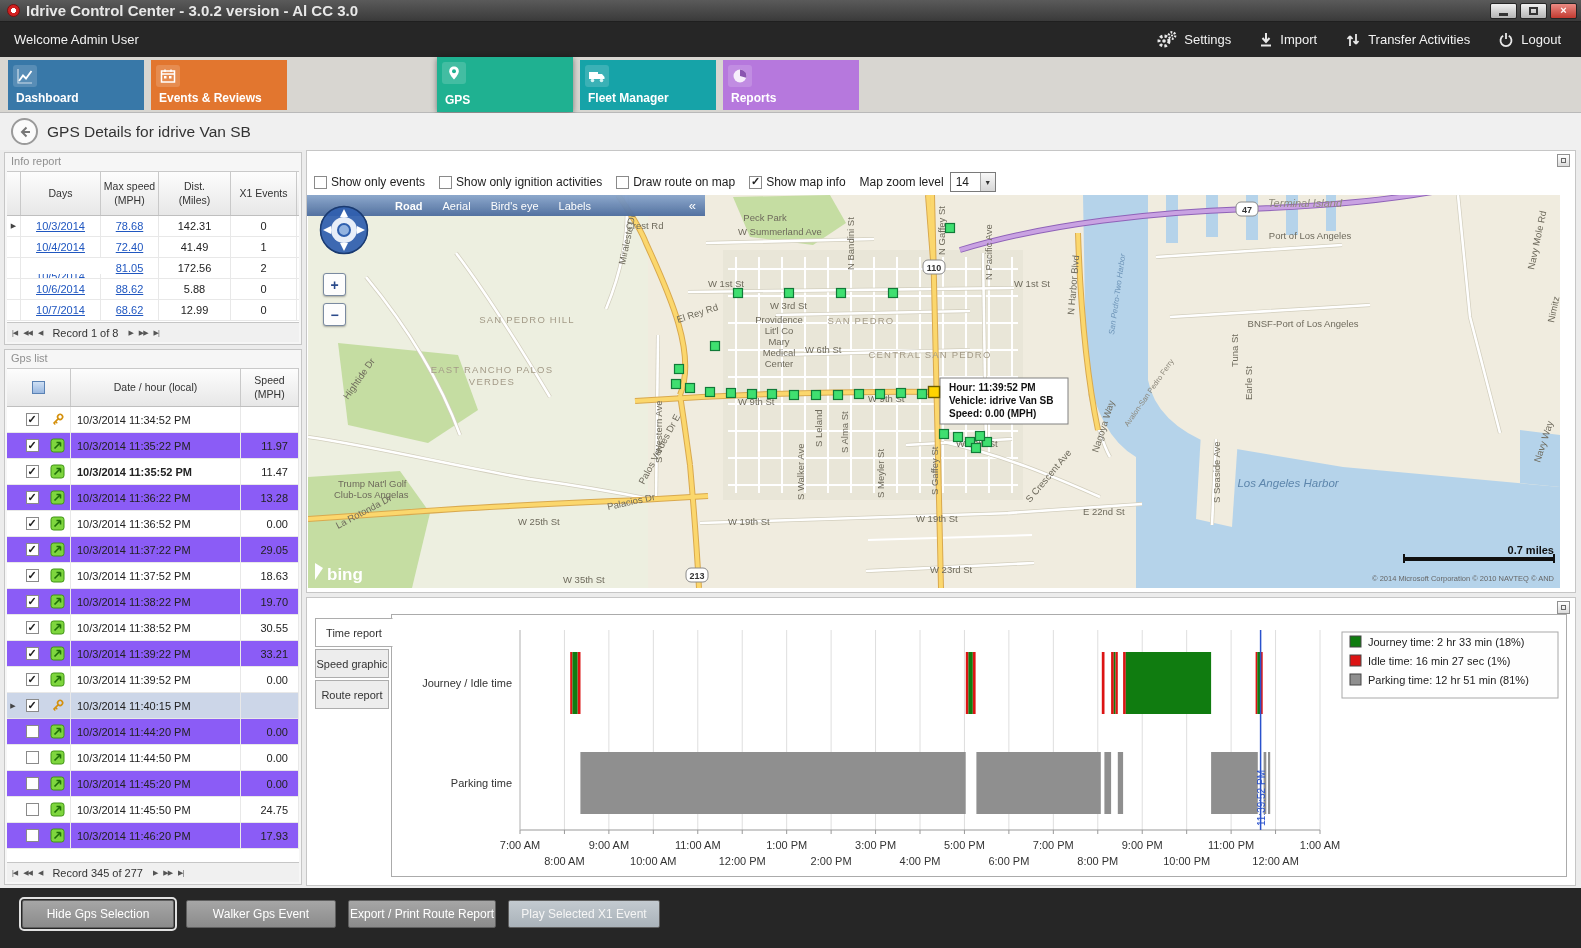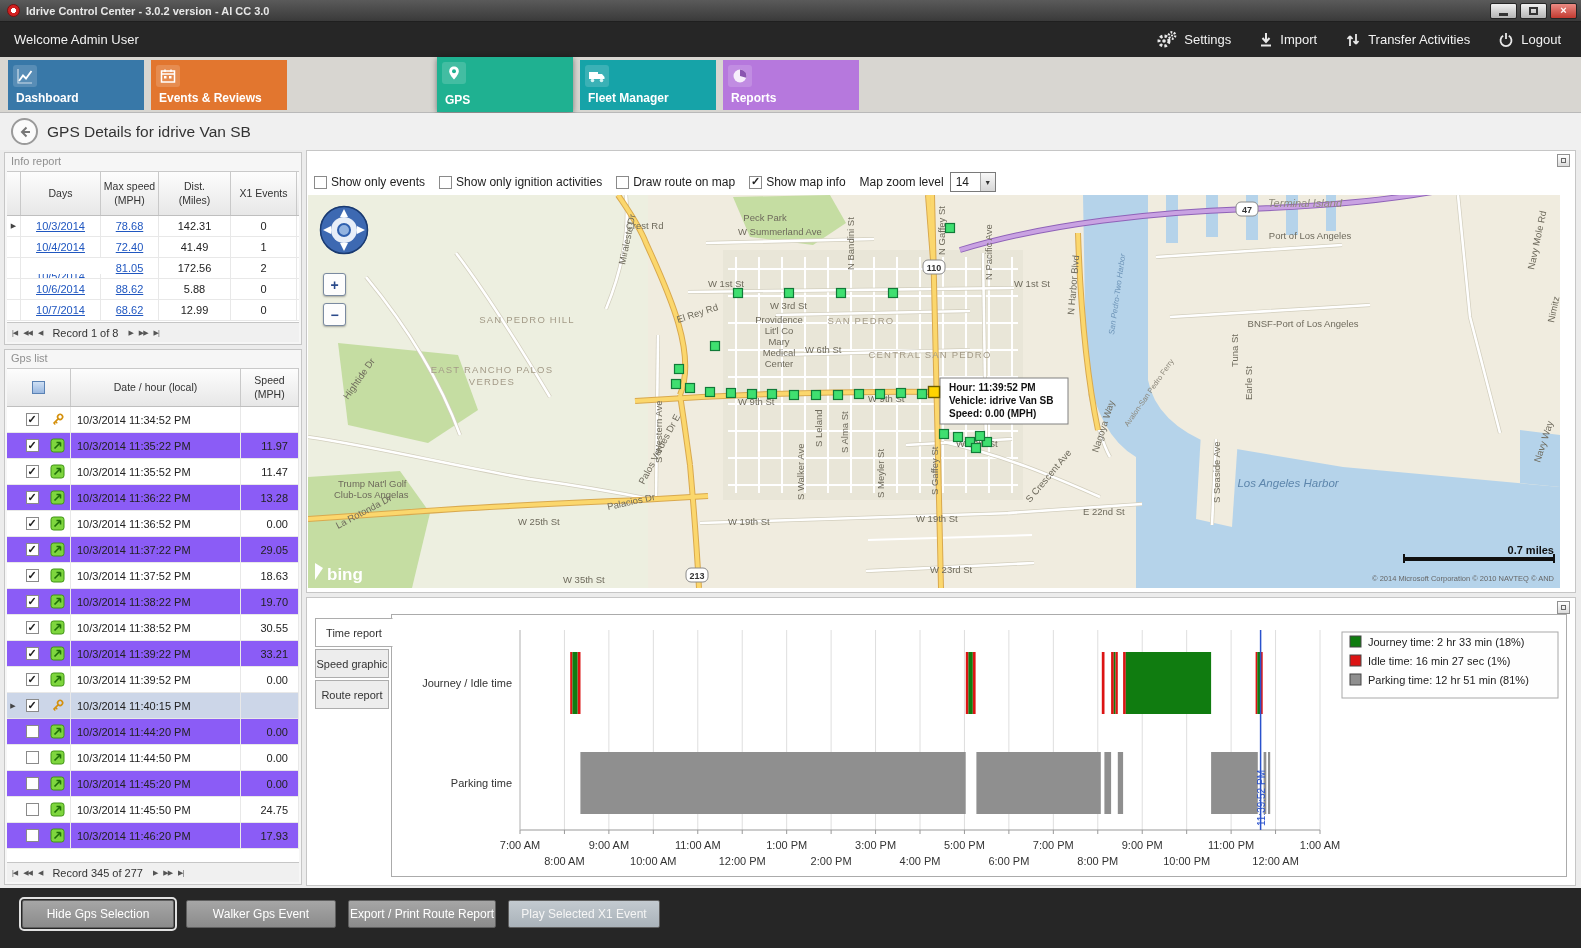--- a/index.html
+++ b/index.html
@@ -2,21 +2,21 @@
 <html><head>
 <meta charset="utf-8">
 <style>
   * { margin:0; padding:0; box-sizing:border-box; }
   html,body { width:1581px; height:948px; overflow:hidden; font-family:"Liberation Sans",sans-serif; background:#e4e4e4; }
   .window { position:absolute; inset:0; background:#ececec; }
 
   
   .titlebar { position:absolute; left:0; top:0; right:0; height:22px; background:linear-gradient(#5a5a5a,#3a3a3a); display:flex; align-items:center; padding:0 4px; border-bottom:1px solid #1f1f1f; }
   .app-icon { width:13px; height:13px; border-radius:50%; background:radial-gradient(circle,#fff 0 32%,#d02020 33% 100%); border:1px solid #7d0f0f; margin:0 6px 0 3px; }
-  .title-text { color:#e8e8e8; font-size:11px; font-weight:bold; }
+  .title-text { color:#e8e8e8; font-size:15px; font-weight:bold; }
   .win-controls { margin-left:auto; display:flex; gap:3px; }
   .win-btn { width:27px; height:16px; border:1px solid #242424; border-radius:2px; background:linear-gradient(#f0f0f0,#b4b4b4); display:flex; align-items:center; justify-content:center; color:#222; font-size:11px; line-height:1; }
   .win-btn .mingl { display:block; width:9px; height:3px; background:#333; margin-top:7px; }
   .win-btn .maxgl { display:block; width:9px; height:8px; border:2px solid #333; }
   .win-btn.close { background:linear-gradient(#ea8b84,#c23a30); color:#fff; font-weight:bold; }
 
   
   .menubar { position:absolute; left:0; top:22px; right:0; height:35px; background:#262626; display:flex; align-items:center; color:#f2f2f2; }
   .welcome { font-size:13px; margin-left:14px; }
   .menu-items { margin-left:auto; display:flex; align-items:center; gap:28px; margin-right:20px; }
@@ -344,21 +344,21 @@
           <div class="gc" style="width: 12px; border-right: none;"></div>
           <div class="gc" style="width: 26px; border-right: none;">
             <div class="cb checked"></div>
           </div>
           <div class="gc" style="width: 26px;">
             <svg width="15" height="15" viewBox="0 0 15 15">
               <rect x="1" y="1" width="13" height="13" rx="2.5" fill="#7ed63e" stroke="#3f9413"></rect>
               <path d="M4.5 10.5 L10.5 4.5 M10.5 4.5 L6.5 4.5 M10.5 4.5 L10.5 8.5" stroke="#1d6e08" stroke-width="1.6" fill="none"></path>
             </svg>
           </div>
-          <div class="gc left" style="width: 170px;">10/3/2014 11:35:52 PM</div>
+          <div class="gc left" style="width: 170px; font-weight: bold;">10/3/2014 11:35:52 PM</div>
           <div class="gc right" style="width: 58px;">11.47</div>
         </div>
         <div class="grow alt" style="height: 26px;">
           <div class="gc" style="width: 12px; border-right: none;"></div>
           <div class="gc" style="width: 26px; border-right: none;">
             <div class="cb checked"></div>
           </div>
           <div class="gc" style="width: 26px;">
             <svg width="15" height="15" viewBox="0 0 15 15">
               <rect x="1" y="1" width="13" height="13" rx="2.5" fill="#7ed63e" stroke="#3f9413"></rect>
@@ -792,20 +792,27 @@
             <text x="641" y="222" class="ml-tt">Speed: 0.00 (MPH)</text>
           </g>
           <rect x="620.5" y="191.5" width="11" height="11" fill="#ffd400" stroke="#6b5a00" stroke-width="1.4"></rect>
           <path d="M7 385 v-17 l8 5 z" fill="#fff"></path>
           <text x="19" y="385" class="bing-logo">bing</text>
           <text x="1246" y="359" text-anchor="end" class="scale-txt">0.7 miles</text>
           <path d="M1096 364 h150" stroke="#111" stroke-width="4"></path>
           <path d="M1096 359 v9 M1246 359 v9" stroke="#111" stroke-width="2"></path>
           <text x="1246" y="386" text-anchor="end" class="copy-txt">© 2014 Microsoft Corporation © 2010 NAVTEQ © AND</text>
         </svg></div>
+    <div class="map-nav" id="map-nav" style="top:44px;">
+        <span class="sel">Road</span>
+        <span>Aerial</span>
+        <span>Bird's eye</span>
+        <span>Labels</span>
+        <span class="collapse">«</span>
+      </div>
     <div class="compass" style="top:52px;">
       <svg width="54" height="54" viewBox="0 0 54 54">
         <circle cx="27" cy="27" r="24" fill="#2f5fae" opacity="0.93"></circle>
         <circle cx="27" cy="27" r="23.5" fill="none" stroke="#1a3a70" stroke-width="1.5"></circle>
         <circle cx="27" cy="27" r="13" fill="#e8eef8"></circle>
         <circle cx="27" cy="27" r="6" fill="#93b3e0" stroke="#2f5fae" stroke-width="2"></circle>
         <polygon points="27,6 31,14 23,14" fill="#fff"></polygon>
         <polygon points="27,48 31,40 23,40" fill="#fff"></polygon>
         <polygon points="6,27 14,23 14,31" fill="#fff"></polygon>
         <polygon points="48,27 40,23 40,31" fill="#fff"></polygon>

